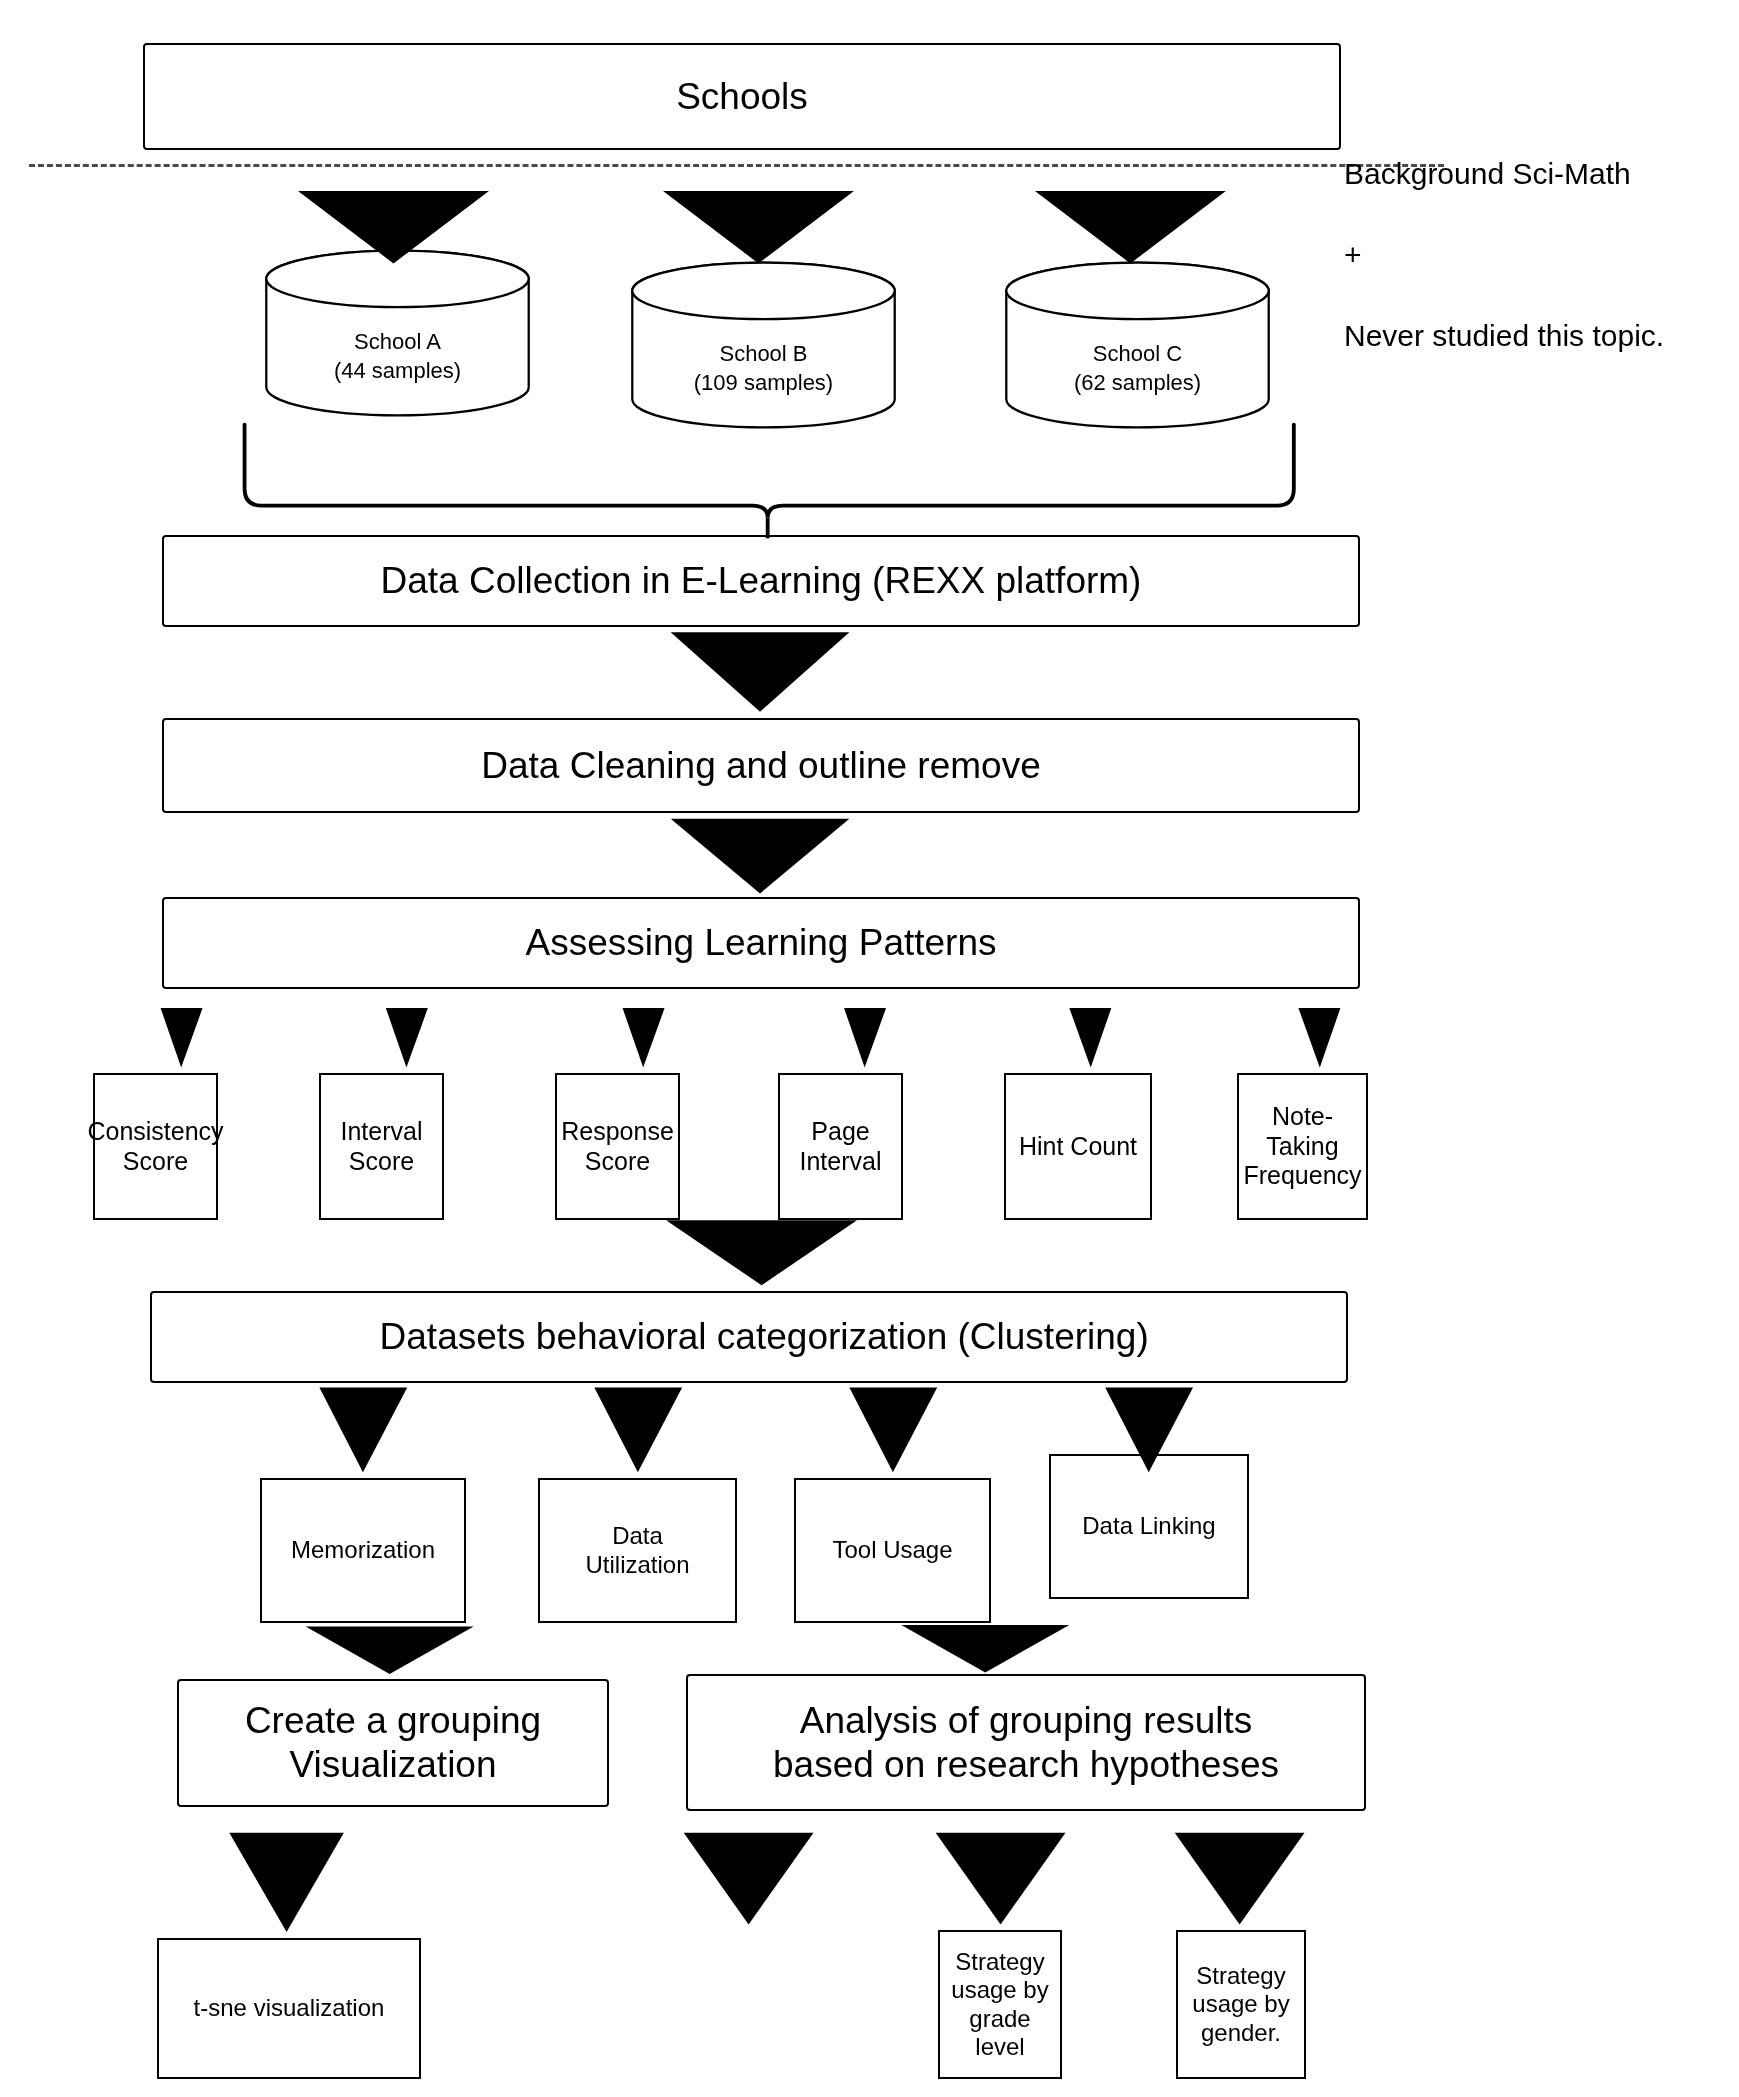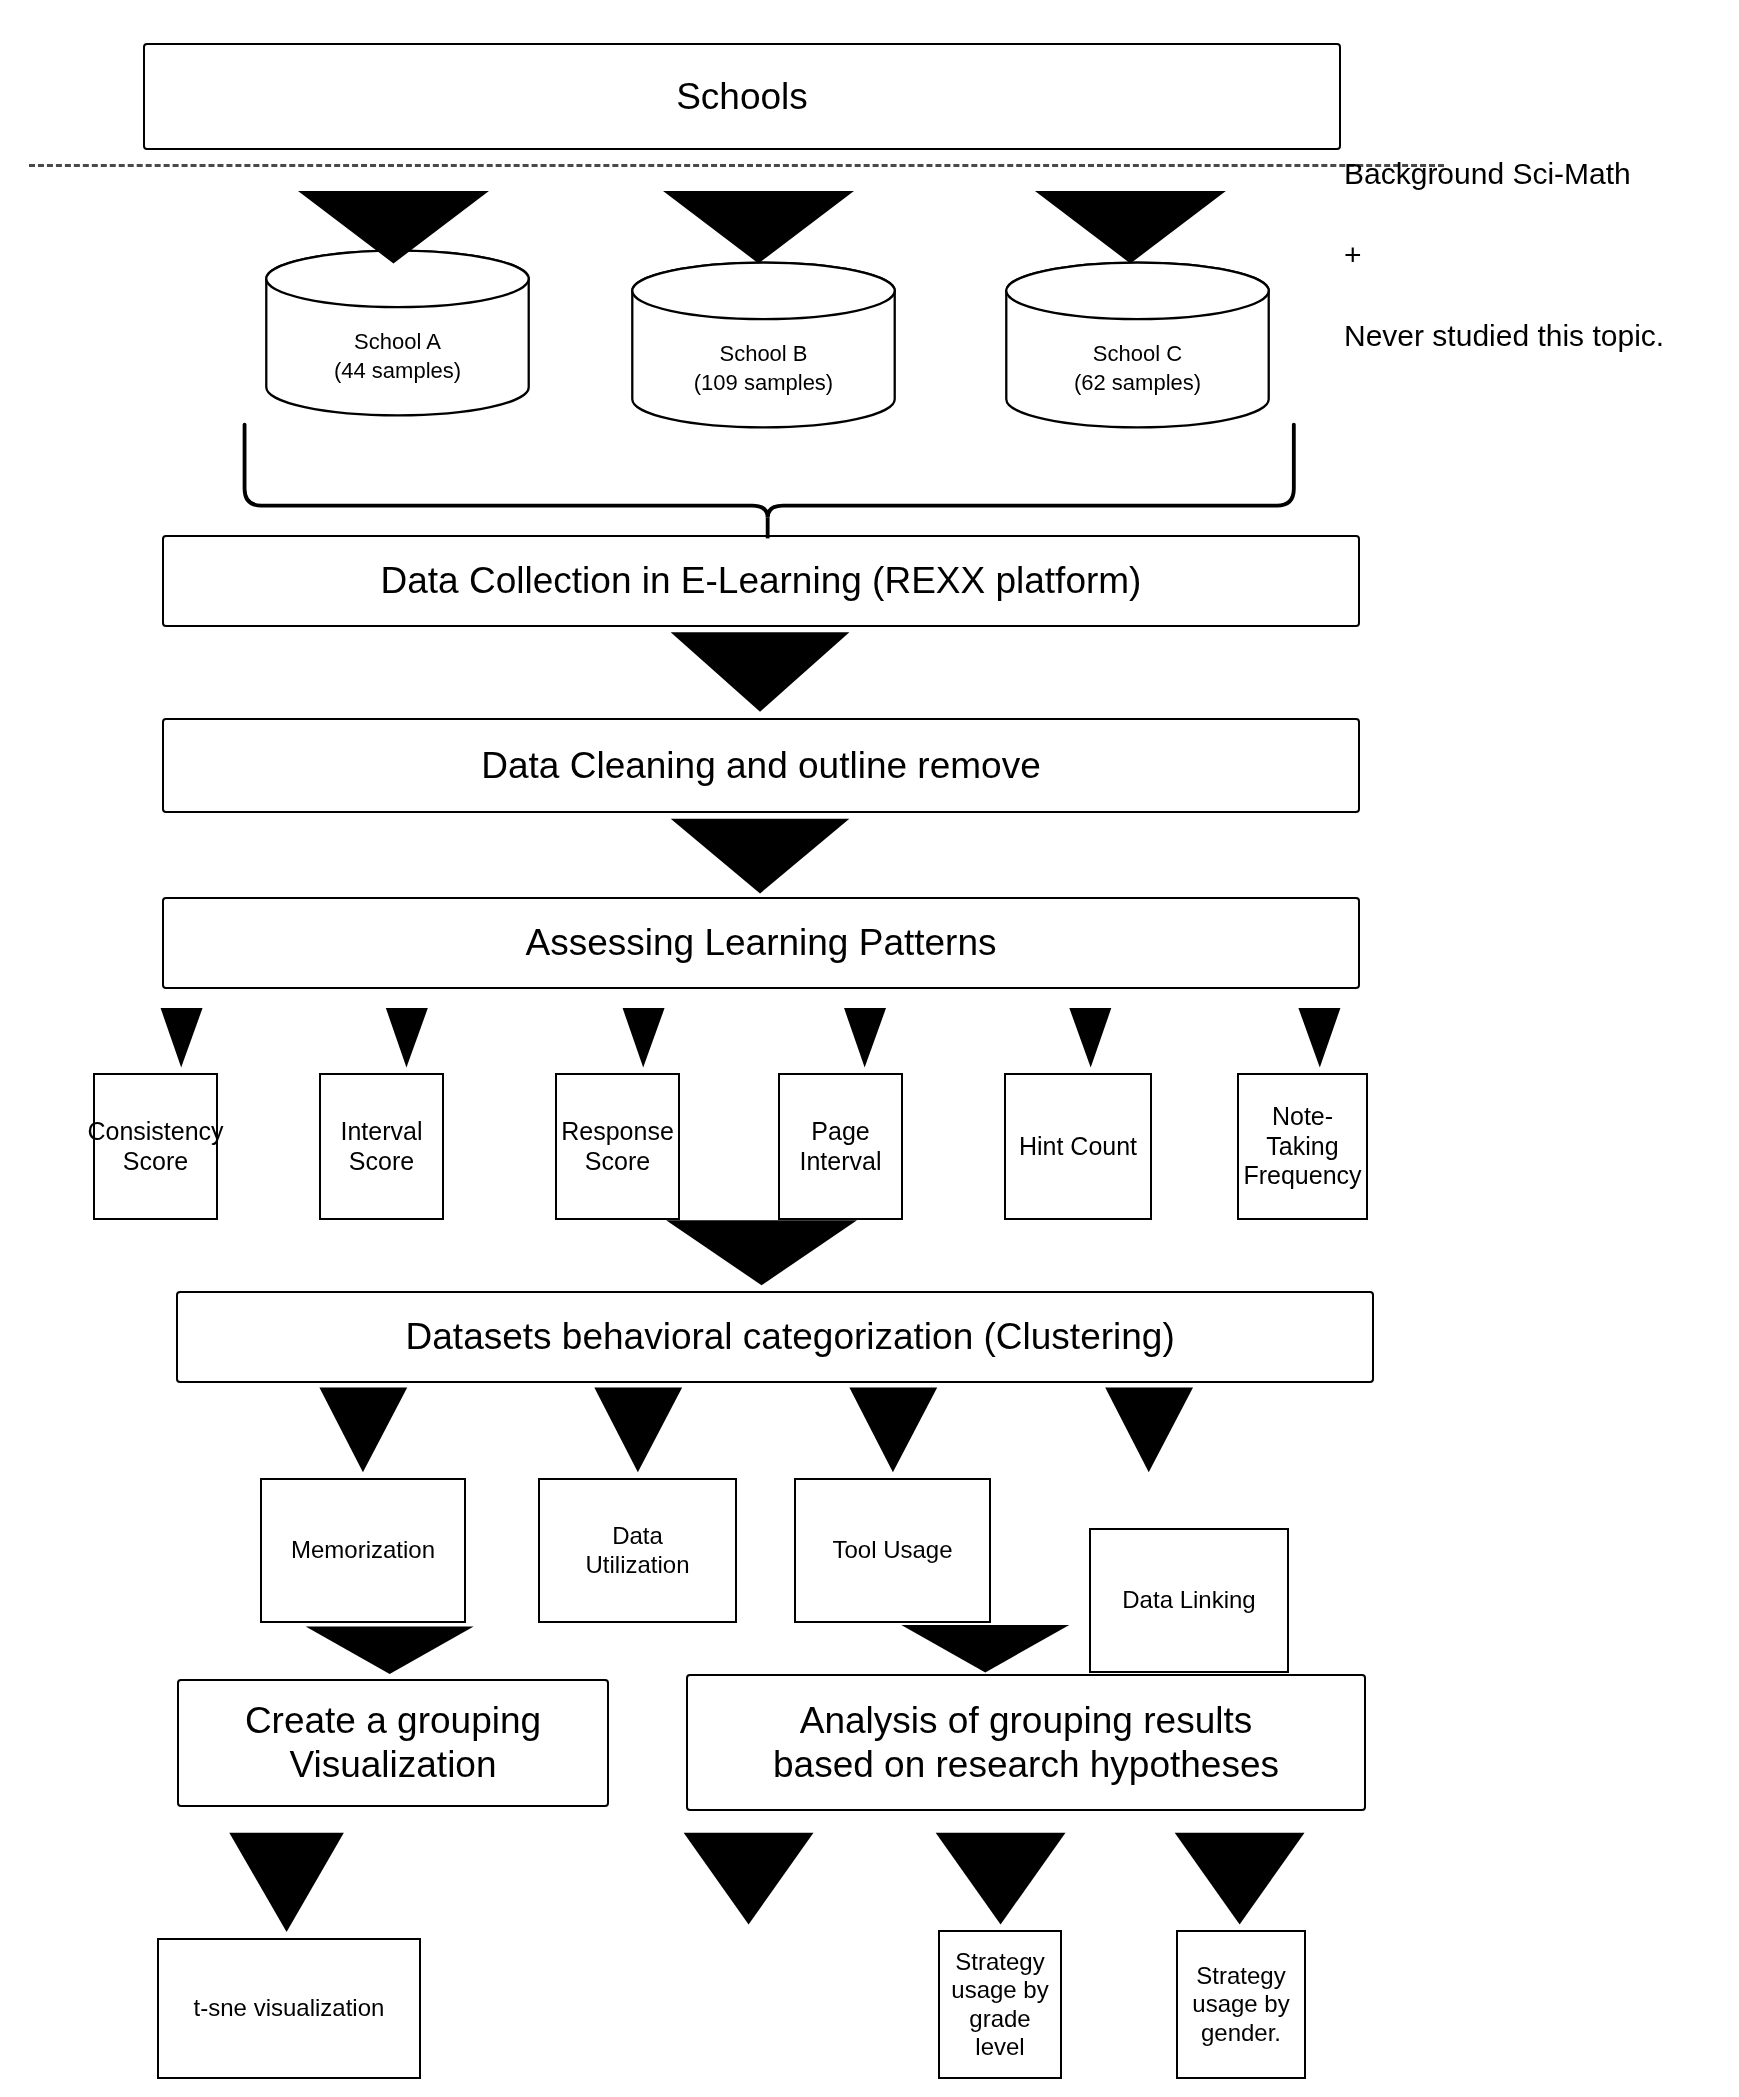--- a/index.html
+++ b/index.html
@@ -160,35 +160,35 @@
 Interval</span>
   </div>
   <div class="node metric" style="left:1004px; top:1073px; width:148px; height:147px; white-space:pre-line;">
     <span>Hint Count</span>
   </div>
   <div class="node metric" style="left:1237px; top:1073px; width:131px; height:147px; white-space:pre-line;">
     <span>Note-Taking
 Frequency</span>
   </div>
 
-  <div class="node rounded proc-text" style="left:176px; top:1291px; width:1198px; height:92px;padding-left:44px;">
+  <div class="node rounded proc-text" style="left:150px; top:1291px; width:1198px; height:92px;padding-left:44px;">
     <span>Datasets behavioral categorization (Clustering)</span>
   </div>
 
   <div class="node small-node" style="left:260px; top:1478px; width:206px; height:145px; white-space:pre-line;">
     <span>Memorization</span>
   </div>
   <div class="node small-node" style="left:538px; top:1478px; width:199px; height:145px; white-space:pre-line;">
     <span>Data
 Utilization</span>
   </div>
   <div class="node small-node" style="left:794px; top:1478px; width:197px; height:145px; white-space:pre-line;">
     <span>Tool Usage</span>
   </div>
-  <div class="node small-node" style="left:1049px; top:1528px; width:200px; height:145px; white-space:pre-line;margin-left:40px;">
+  <div class="node small-node" style="left:1049px; top:1454px; width:200px; height:145px; white-space:pre-line;">
     <span>Data Linking</span>
   </div>
 
   <div class="node rounded proc-text" style="left:177px; top:1679px; width:432px; height:128px; white-space:pre-line;">
     <span>Create a grouping
 Visualization</span>
   </div>
   <div class="node rounded proc-text" style="left:686px; top:1674px; width:680px; height:137px; white-space:pre-line;">
     <span>Analysis of grouping results
 based on research hypotheses</span>

